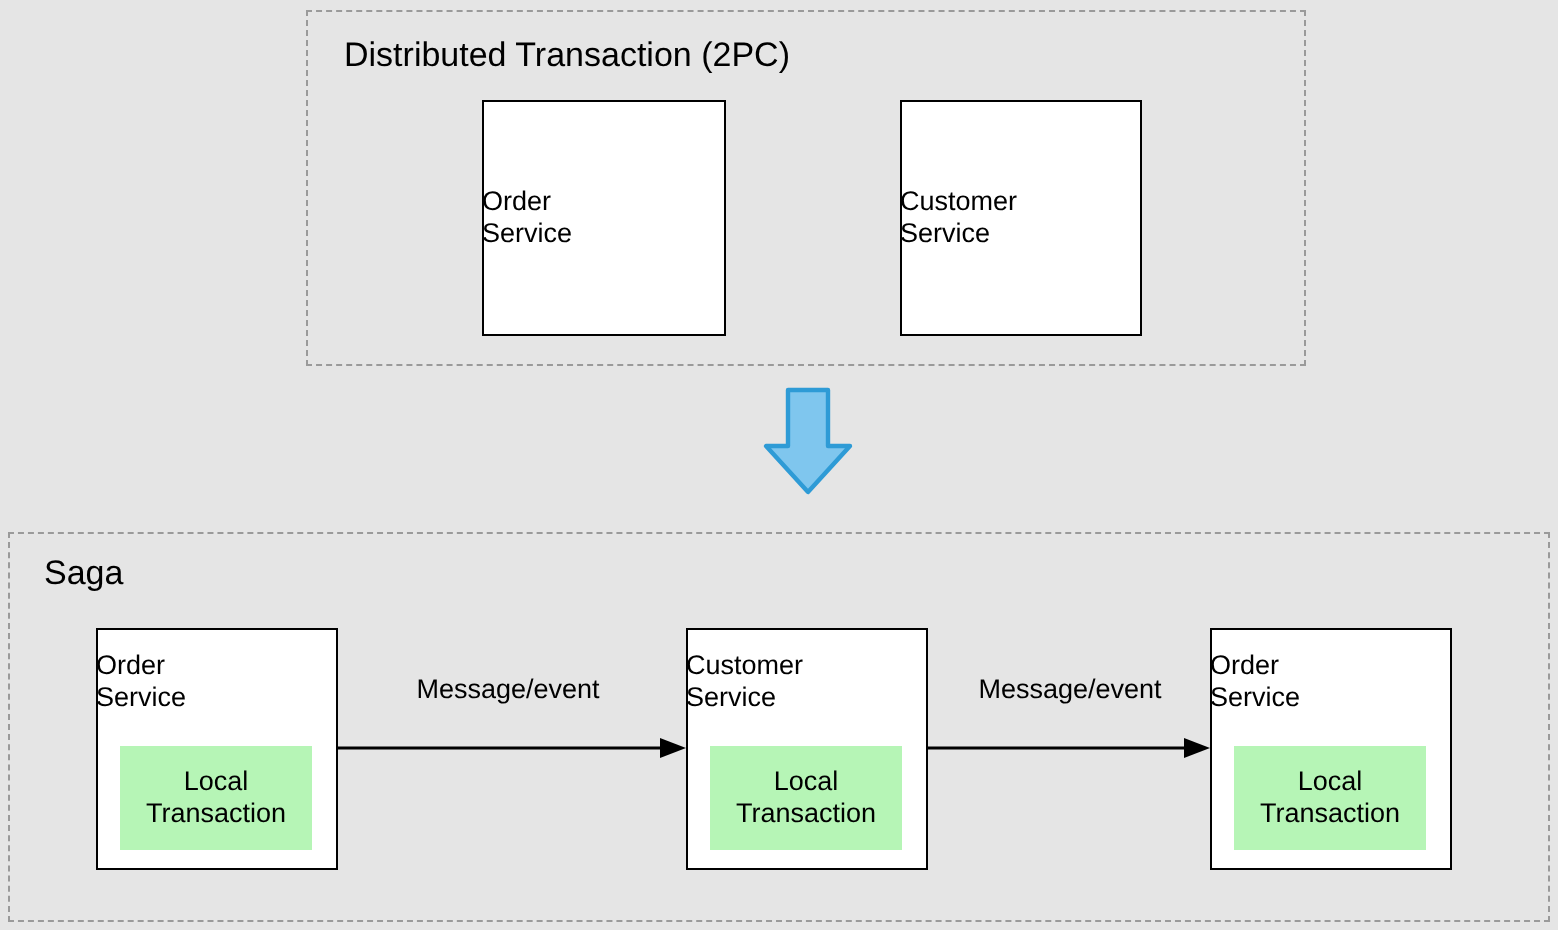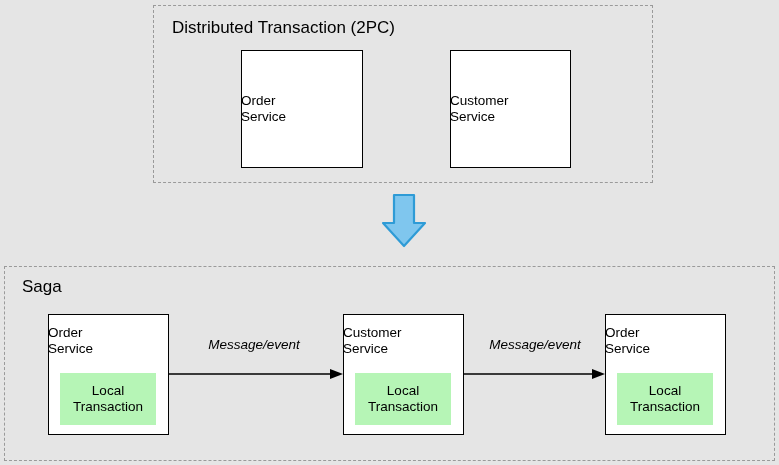--- a/index.html
+++ b/index.html
@@ -74,21 +74,20 @@
     height: 20px;
   }
   .connector svg { display: block; }
   .edge-label {
     position: absolute;
     font-size: 13.5px;
     line-height: 16px;
     color: #000000;
     white-space: nowrap;
     text-align: center;
-    font-style: italic;
   }
 
   
   .big-arrow {
     position: absolute;
   }
   .big-arrow svg { display: block; }
 </style>
 </head>
 <body>

